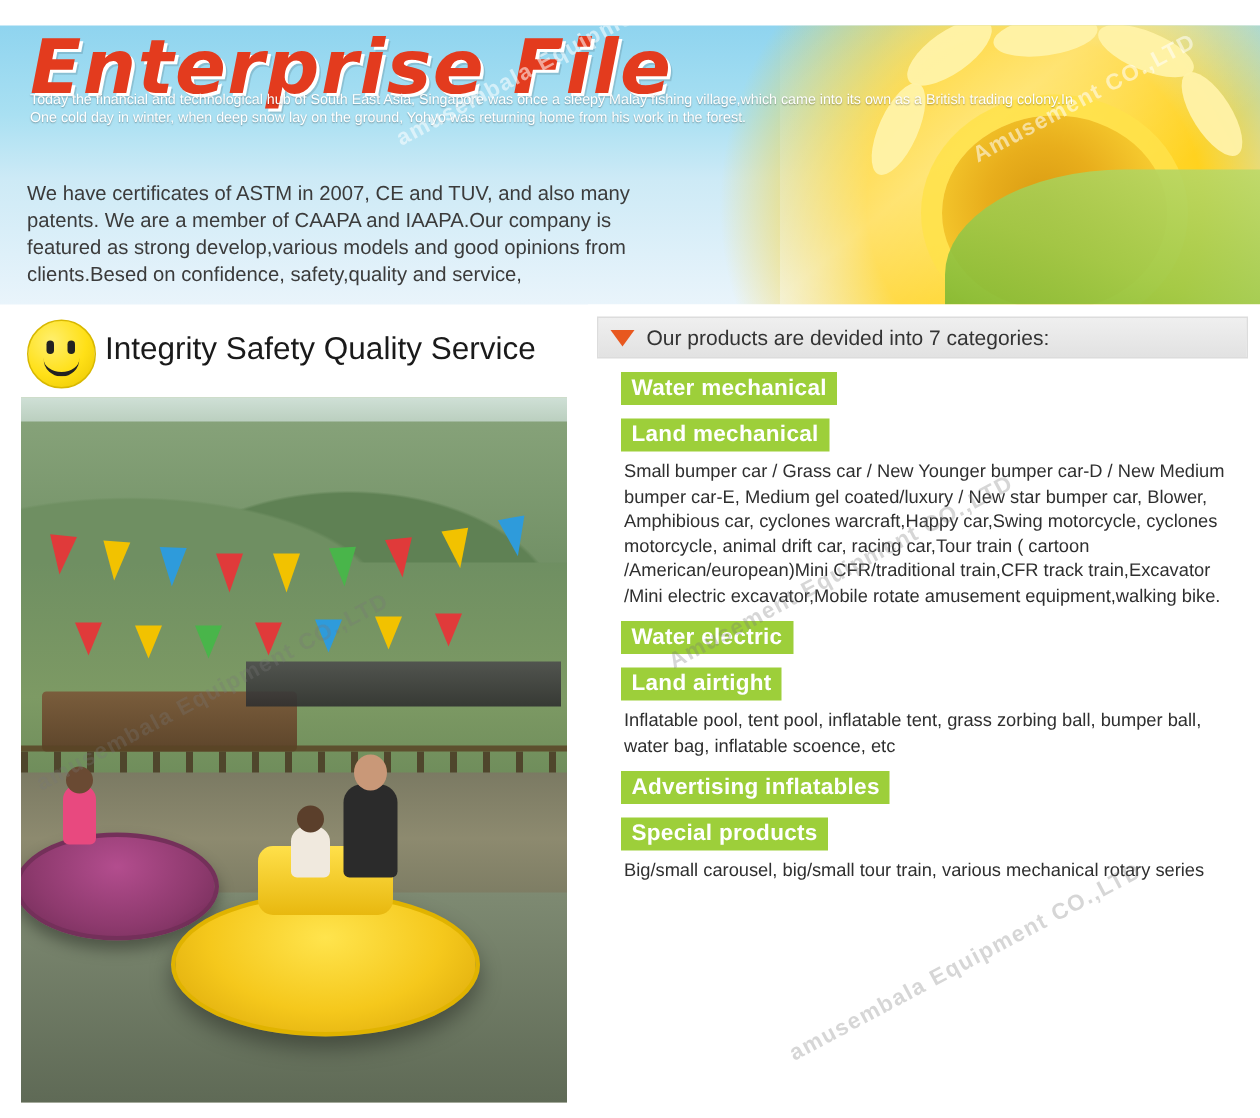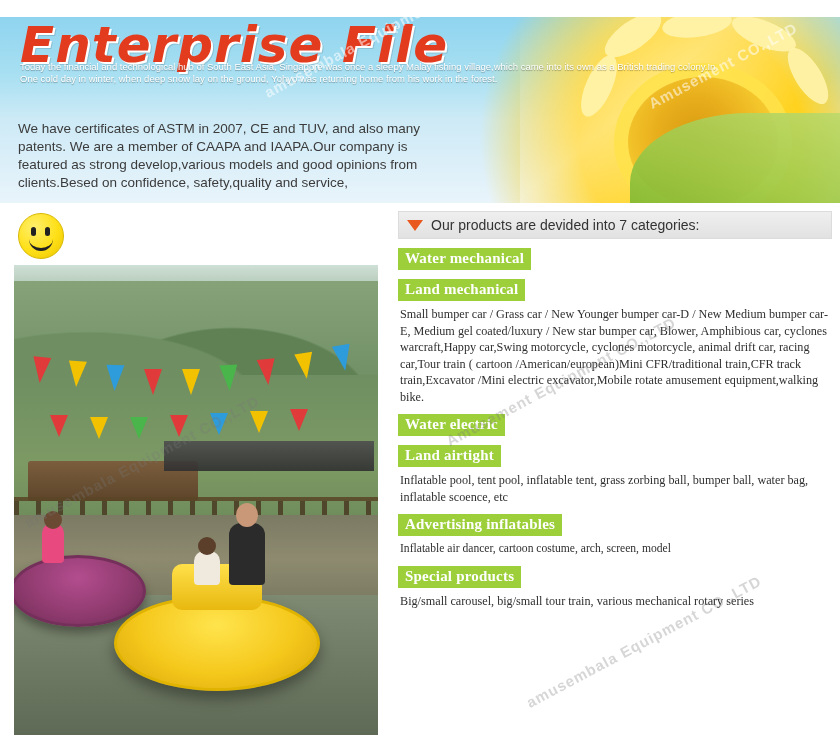--- a/index.html
+++ b/index.html
@@ -137,21 +137,21 @@
     position:relative;margin:8px 8px 0 6px;height:26px;
     background:linear-gradient(180deg,#efefef,#e2e2e2);
     border:1px solid #dcdcdc;
     display:flex;align-items:center;gap:8px;padding-left:8px;
   }
   .tri{
     width:0;height:0;border-left:8px solid transparent;border-right:8px solid transparent;
     border-top:11px solid #e8581f;
   }
   .cat-head-text{font-size:14px;color:#333;}
-  .sec{margin:9px 8px 0 6px;font-family:Liberation Serif, serif;}
+  .sec{margin:9px 8px 0 22px;}
   .sec-title{
     display:inline-block;
     background:#9dcf3a;
     color:#ffffff;
     font-size:15px;
     font-weight:bold;
     padding:2px 7px 3px 7px;
     letter-spacing:.2px;
   }
   .sec-body{
@@ -187,20 +187,21 @@
   </div>
 
   <div class="left-col">
 
     <div class="smiley-row">
       <div class="smiley">
         <div class="eye l"></div>
           <div class="eye r"></div>
           <div class="mouth"></div>
       </div>
+      <div class="slogan">Integrity  Safety Quality Service</div>
     </div>
 
     <div class="photo">
       <div class="ph-sky"></div>
       <div class="ph-hills"></div>
       <div class="ph-mid"></div>
       <div class="ph-roof"></div>
       <div class="ph-canopy"></div>
       <div class="ph-fence"></div>
       <div class="ph-ground"></div>
@@ -261,21 +262,20 @@
     </div>
 
     <div class="sec">
       <div class="sec-title">Land airtight</div>
       <div class="sec-body">Inflatable pool, tent pool, inflatable tent, grass zorbing ball, bumper ball, water bag, inflatable scoence, etc</div>
     </div>
 
 
     <div class="sec">
       <div class="sec-title">Advertising inflatables</div>
-      <div class="sec-body small">Inflatable air dancer, cartoon costume, arch, screen, model</div>
     </div>
 
     <div class="sec">
       <div class="sec-title">Special products</div>
       <div class="sec-body">Big/small carousel, big/small tour train, various mechanical rotary series</div>
     </div>
 
     <div class="wm dark" style="left:40px;top:170px;">Amusement Equipment CO.,LTD</div>
     <div class="wm dark" style="left:120px;top:430px;">amusembala Equipment CO.,LTD</div>
   </div>

